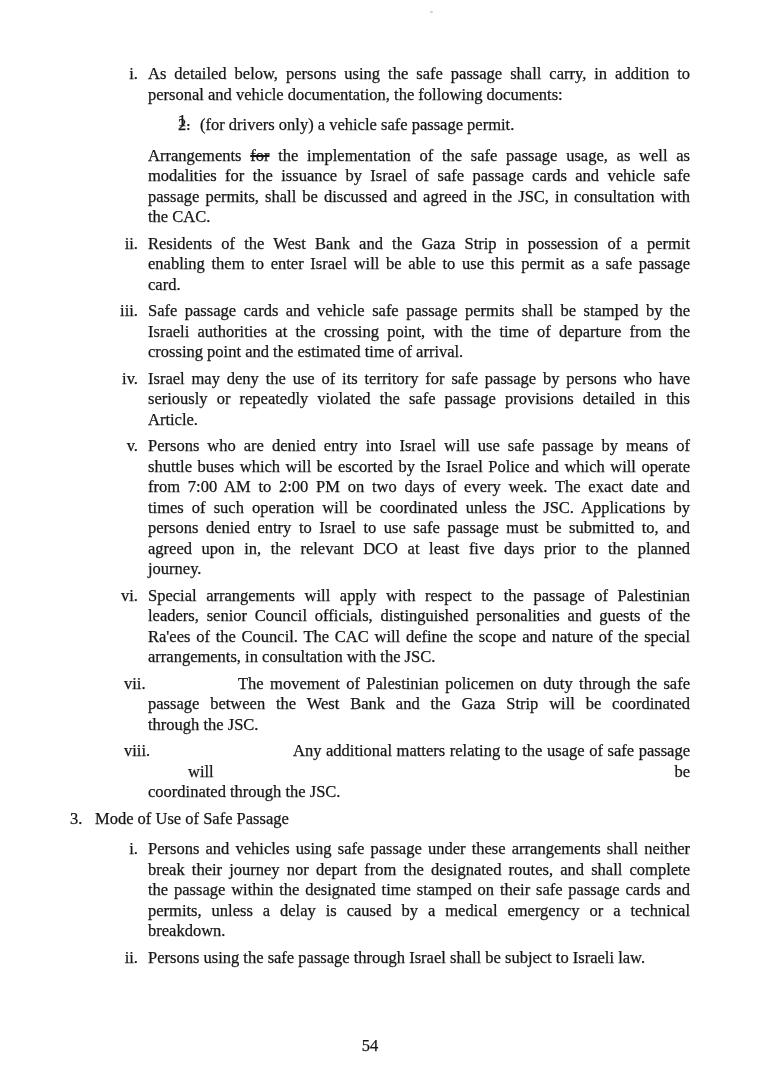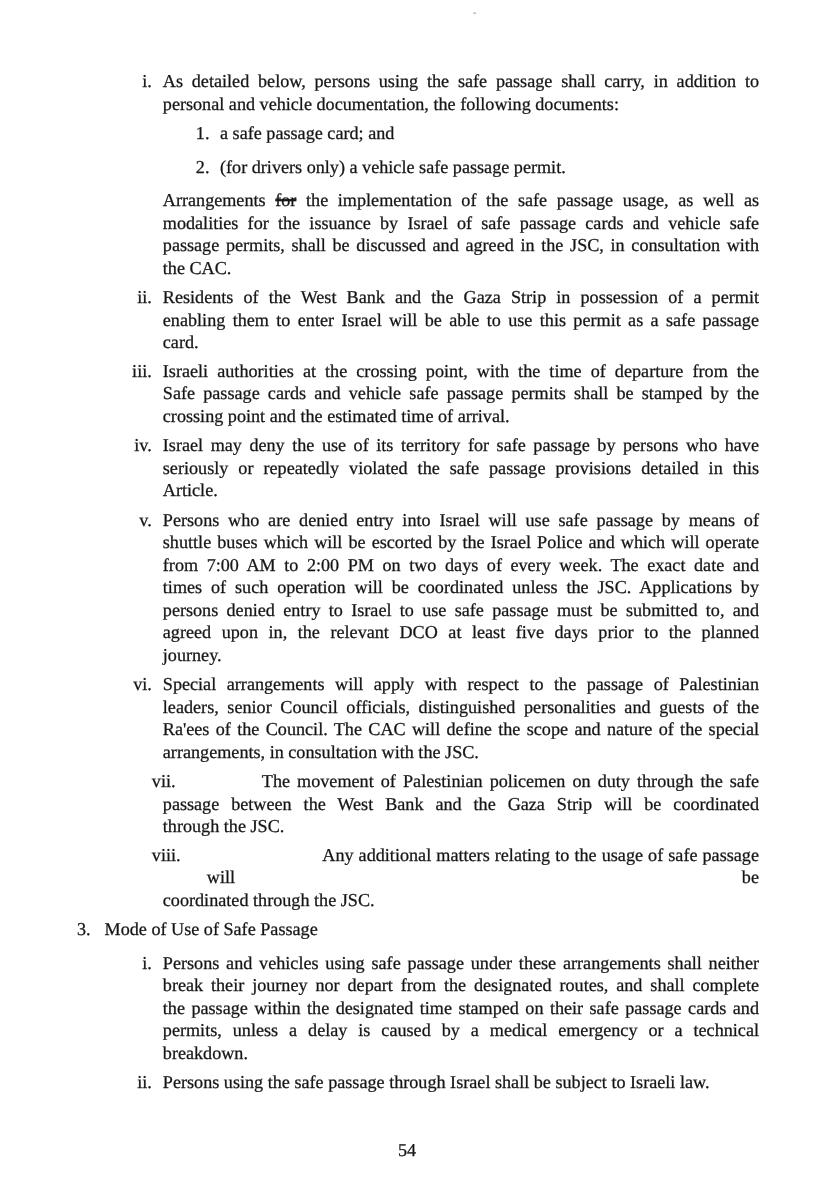--- a/index.html
+++ b/index.html
@@ -5,21 +5,21 @@
   html,body{margin:0;padding:0;background:#ffffff;}
   .page{
     position:relative;width:758px;height:1078px;background:#ffffff;overflow:hidden;
     font-family:"Liberation Serif","DejaVu Serif",serif;
     font-size:16.5px;line-height:20.5px;color:#161616;
     -webkit-text-stroke:0.25px #161616;
   }
   .content{position:absolute;left:70px;top:64px;width:620px;}
   .ritem{position:relative;padding-left:78px;margin-bottom:6px;}
   .mark{position:absolute;left:30px;top:0;width:38px;text-align:right;}
-  .mark.left{left:68px;width:auto;text-align:left;}
+  .mark.left{left:54px;width:auto;text-align:left;}
   .sitem{position:relative;padding-left:130px;margin-bottom:10px;}
   .sitem .mark{left:108px;width:auto;text-align:left;}
   .cpara{padding-left:78px;margin-bottom:6px;}
   .ln{text-align:justify;text-align-last:justify;}
   .ln.last{text-align-last:left;}
   .strike{text-decoration:line-through;text-decoration-thickness:1.5px;margin-top:26px;}
   .sheading{position:relative;padding-left:25px;margin:3px 0 10px 0;}
   .snum{position:absolute;left:0;top:0;}
   .page-number{position:absolute;top:1036px;left:0;width:740px;text-align:center;}
   .speck{position:absolute;left:430px;top:11px;width:3px;height:2px;background:#c9c9c9;border-radius:50%;}
@@ -32,23 +32,20 @@
   <div class="content">
       <div class="ritem">
         <span class="mark">i.</span>
         <div>
           <div class="ln"><span>As detailed below, persons using the safe passage shall carry, in addition to</span></div>
           <div class="ln last"><span>personal and vehicle documentation, the following documents:</span></div>
         </div>
       </div>
       <div class="sitem">
         <span class="mark">1.</span>
-        <div>
-          <div class="ln last"><span>a safe passage card; and</span></div>
-        </div>
       </div>
       <div class="sitem">
         <span class="mark">2.</span>
         <div>
           <div class="ln last"><span>(for drivers only) a vehicle safe passage permit.</span></div>
         </div>
       </div>
       <div class="cpara">
         <div>
           <div class="ln"><span>Arrangements </span><span class="strike">for</span><span> the implementation of the safe passage usage, as well as</span></div>
@@ -61,22 +58,22 @@
         <span class="mark">ii.</span>
         <div>
           <div class="ln"><span>Residents of the West Bank and the Gaza Strip in possession of a permit</span></div>
           <div class="ln"><span>enabling them to enter Israel will be able to use this permit as a safe passage</span></div>
           <div class="ln last"><span>card.</span></div>
         </div>
       </div>
       <div class="ritem">
         <span class="mark">iii.</span>
         <div>
+          <div class="ln"><span>Safe passage cards and vehicle safe passage permits shall be stamped by the</span></div>
           <div class="ln"><span>Israeli authorities at the crossing point, with the time of departure from the</span></div>
-          <div class="ln"><span>Safe passage cards and vehicle safe passage permits shall be stamped by the</span></div>
           <div class="ln last"><span>crossing point and the estimated time of arrival.</span></div>
         </div>
       </div>
       <div class="ritem">
         <span class="mark">iv.</span>
         <div>
           <div class="ln"><span>Israel may deny the use of its territory for safe passage by persons who have</span></div>
           <div class="ln"><span>seriously or repeatedly violated the safe passage provisions detailed in this</span></div>
           <div class="ln last"><span>Article.</span></div>
         </div>

